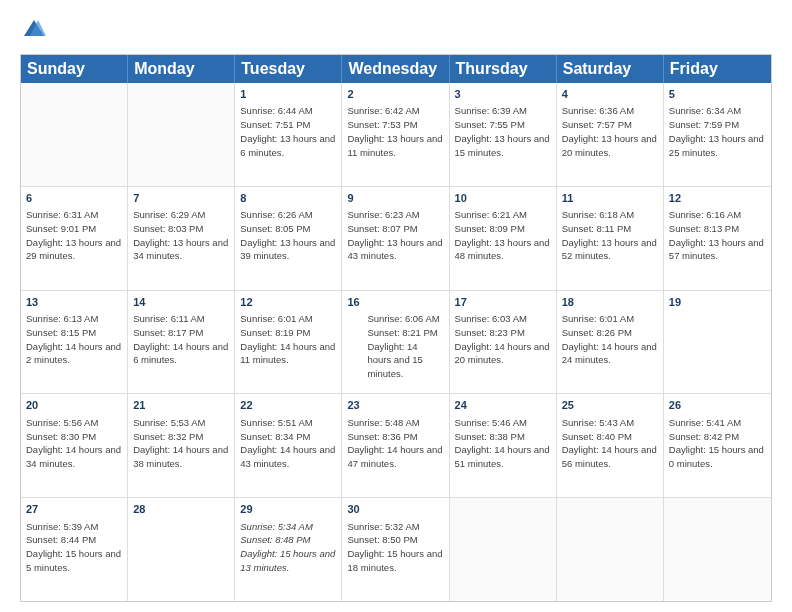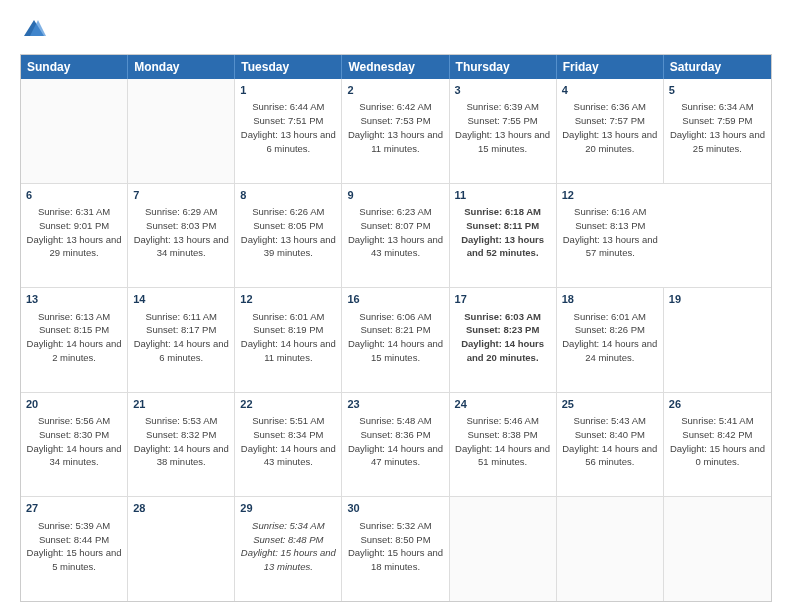--- a/index.html
+++ b/index.html
@@ -57,21 +57,21 @@
       flex-direction: column;
       border: 1px solid #ccc;
     }
     .cal-header-row {
       display: grid;
       grid-template-columns: repeat(7, 1fr);
       background: #2b6cb0;
     }
     .cal-header-cell {
       color: #fff;
-      font-size: 12px;
+      font-size: 16px;
       font-weight: bold;
       padding: 5px 6px;
       border-right: 1px solid #5590cc;
     }
     .cal-header-cell:last-child { border-right: none; }
     .cal-body {
       flex: 1;
       display: flex;
       flex-direction: column;
     }
@@ -96,21 +96,20 @@
       font-size: 11px;
       font-weight: bold;
       color: #1a3a5c;
       display: block;
       margin-bottom: 2px;
     }
     .cell-text {
       font-size: 9.5px;
       color: #444;
       line-height: 1.45;
-      text-align: center;
     }
   </style>
 </head>
 <body>
 
 <div class="page">
   <div class="header">
     <div class="logo">
       <svg class="logo-icon" viewBox="0 0 28 28">
         <polygon points="14,4 24,20 4,20" fill="#2b6cb0"></polygon>
@@ -127,22 +126,22 @@
     </div>
   </div>
 
   <div class="calendar">
     <div class="cal-header-row" id="cal-header">
         <div class="cal-header-cell">Sunday</div>
         <div class="cal-header-cell">Monday</div>
         <div class="cal-header-cell">Tuesday</div>
         <div class="cal-header-cell">Wednesday</div>
         <div class="cal-header-cell">Thursday</div>
+        <div class="cal-header-cell">Saturday</div>
         <div class="cal-header-cell">Friday</div>
-        <div class="cal-header-cell">Saturday</div>
       </div>
     <div class="cal-body" id="cal-body">
         <div class="cal-row">
           <div class="cal-cell empty"></div>
           <div class="cal-cell empty"></div>
           <div class="cal-cell">
             <span class="day-num">1</span>
             <div class="cell-text" style="white-space: pre-line;">Sunrise: 6:44 AM
 Sunset: 7:51 PM
 Daylight: 13 hours and 6 minutes.</div>
@@ -191,22 +190,28 @@
 Sunset: 8:05 PM
 Daylight: 13 hours and 39 minutes.</div>
           </div>
           <div class="cal-cell">
             <span class="day-num">9</span>
             <div class="cell-text" style="white-space: pre-line;">Sunrise: 6:23 AM
 Sunset: 8:07 PM
 Daylight: 13 hours and 43 minutes.</div>
           </div>
           <div class="cal-cell">
+            <span class="day-num">10</span>
+            <div class="cell-text" style="white-space: pre-line;">Sunrise: 6:21 AM
+Sunset: 8:09 PM
+Daylight: 13 hours and 48 minutes.</div>
+          </div>
+          <div class="cal-cell">
             <span class="day-num">11</span>
-            <div class="cell-text" style="white-space: pre-line; font-weight: bold;">Sunrise: 6:18 AM
+            <div class="cell-text" style="white-space: pre-line;">Sunrise: 6:18 AM
 Sunset: 8:11 PM
 Daylight: 13 hours and 52 minutes.</div>
           </div>
           <div class="cal-cell">
             <span class="day-num">12</span>
             <div class="cell-text" style="white-space: pre-line;">Sunrise: 6:16 AM
 Sunset: 8:13 PM
 Daylight: 13 hours and 57 minutes.</div>
           </div>
         </div>
@@ -224,27 +229,27 @@
 Daylight: 14 hours and 6 minutes.</div>
           </div>
           <div class="cal-cell">
             <span class="day-num">12</span>
             <div class="cell-text" style="white-space: pre-line;">Sunrise: 6:01 AM
 Sunset: 8:19 PM
 Daylight: 14 hours and 11 minutes.</div>
           </div>
           <div class="cal-cell">
             <span class="day-num">16</span>
-            <div class="cell-text" style="white-space: pre-line;">Sunrise: 6:06 AM
+            <div class="cell-text" style="white-space: pre-line; margin-left: 20px;">Sunrise: 6:06 AM
 Sunset: 8:21 PM
 Daylight: 14 hours and 15 minutes.</div>
           </div>
           <div class="cal-cell">
             <span class="day-num">17</span>
-            <div class="cell-text" style="white-space: pre-line; font-weight: bold;">Sunrise: 6:03 AM
+            <div class="cell-text" style="white-space: pre-line;">Sunrise: 6:03 AM
 Sunset: 8:23 PM
 Daylight: 14 hours and 20 minutes.</div>
           </div>
           <div class="cal-cell">
             <span class="day-num">18</span>
             <div class="cell-text" style="white-space: pre-line;">Sunrise: 6:01 AM
 Sunset: 8:26 PM
 Daylight: 14 hours and 24 minutes.</div>
           </div>
           <div class="cal-cell">

